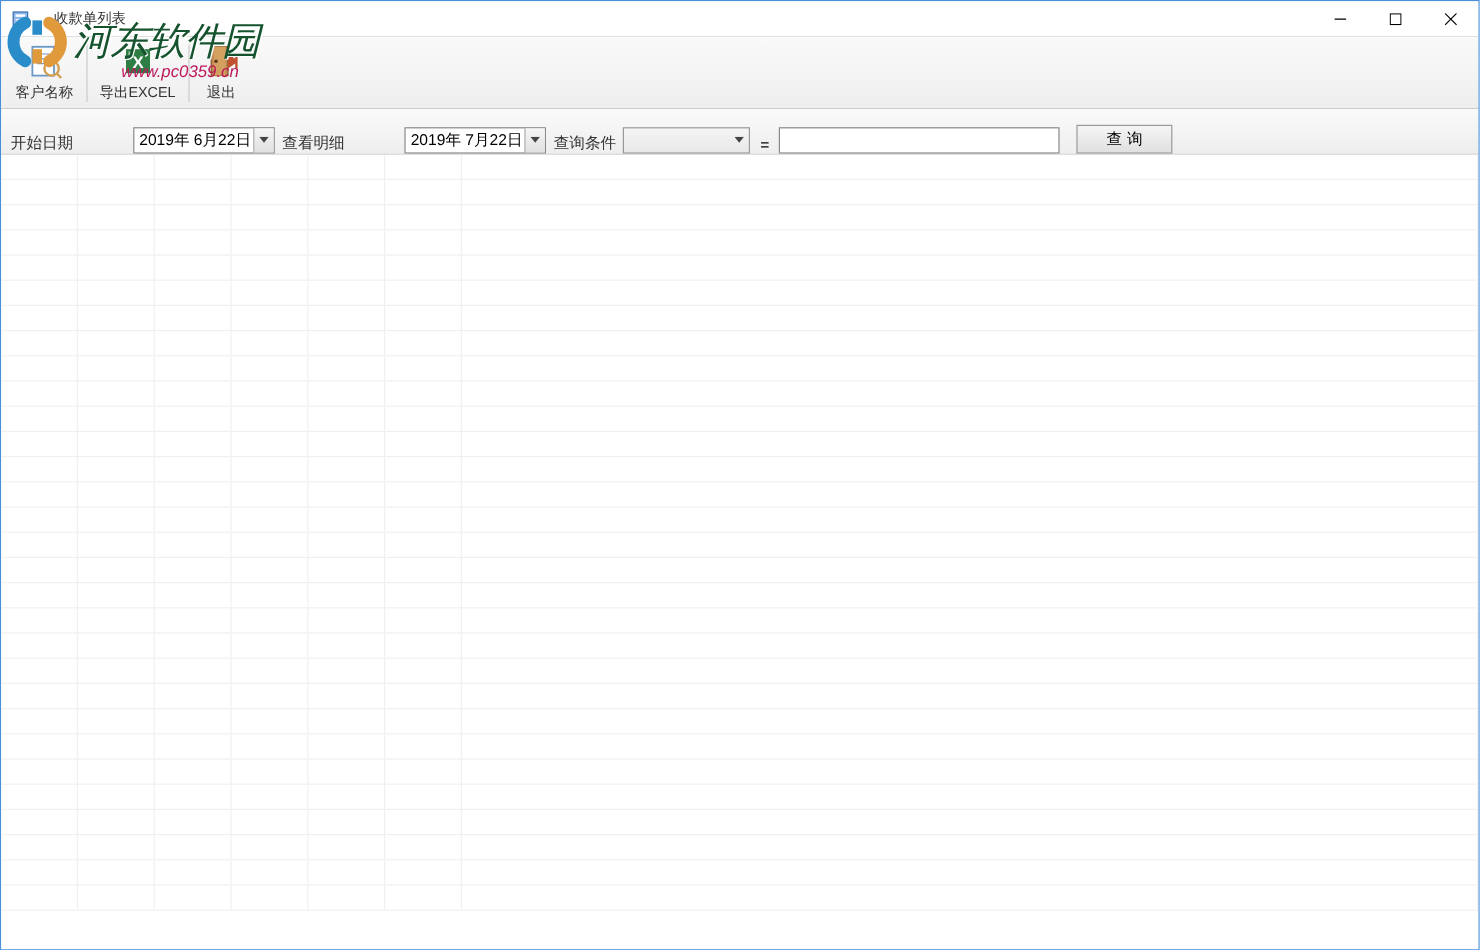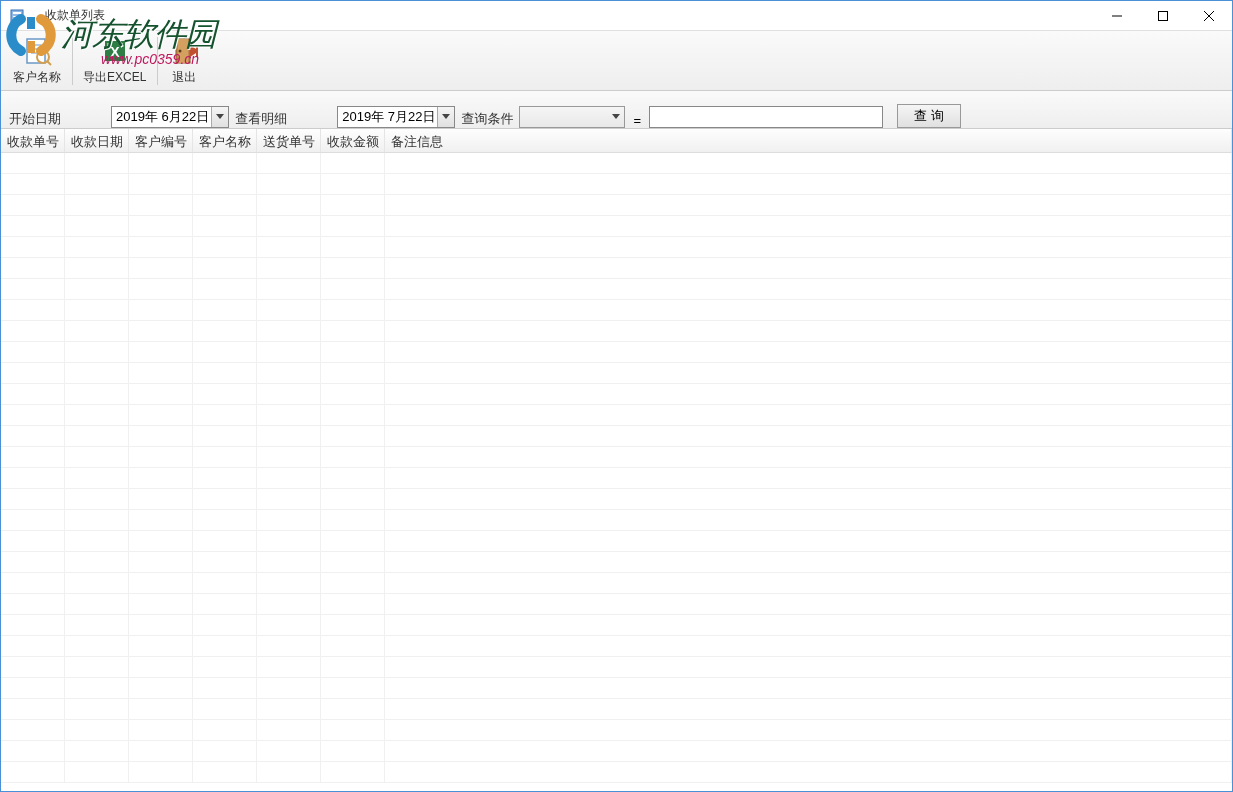--- a/index.html
+++ b/index.html
@@ -181,21 +181,21 @@
     .text-input {
       height: 22px;
       width: 234px;
       border: 1px solid #888;
       background: #fff;
       padding: 0 4px;
       font-size: 13px;
     }
     .search-btn {
       height: 24px;
-      width: 64px;
+      width: 80px;
       background: linear-gradient(180deg, #f5f5f5, #e0e0e0);
       border: 1px solid #999;
       font-size: 13px;
       cursor: pointer;
       letter-spacing: 4px;
       padding-left: 4px;
       margin-left: 8px;
     }
     
     .grid {
@@ -354,29 +354,20 @@
           <path d="M0 0 L8 0 L4 5 z" fill="#444"></path>
         </svg>
     </span>
   </div>
   <span class="eq-label">=</span>
   <input type="text" class="text-input" value="" style="">
   <button class="search-btn">查询</button>
 </div>
 
 <div class="grid">
-  <div class="grid-header">
-    <div class="gh-cell c0">收款单号</div>
-    <div class="gh-cell c1">收款日期</div>
-    <div class="gh-cell c2">客户编号</div>
-    <div class="gh-cell c3">客户名称</div>
-    <div class="gh-cell c4">送货单号</div>
-    <div class="gh-cell c5">收款金额</div>
-    <div class="gh-cell c6">备注信息</div>
-  </div>
   <div class="grid-body" id="grid-body">
       <div class="grid-row">
         <div class="gr-cell c0"></div>
         <div class="gr-cell c1"></div>
         <div class="gr-cell c2"></div>
         <div class="gr-cell c3"></div>
         <div class="gr-cell c4"></div>
         <div class="gr-cell c5"></div>
         <div class="gr-cell c6"></div>
       </div>

